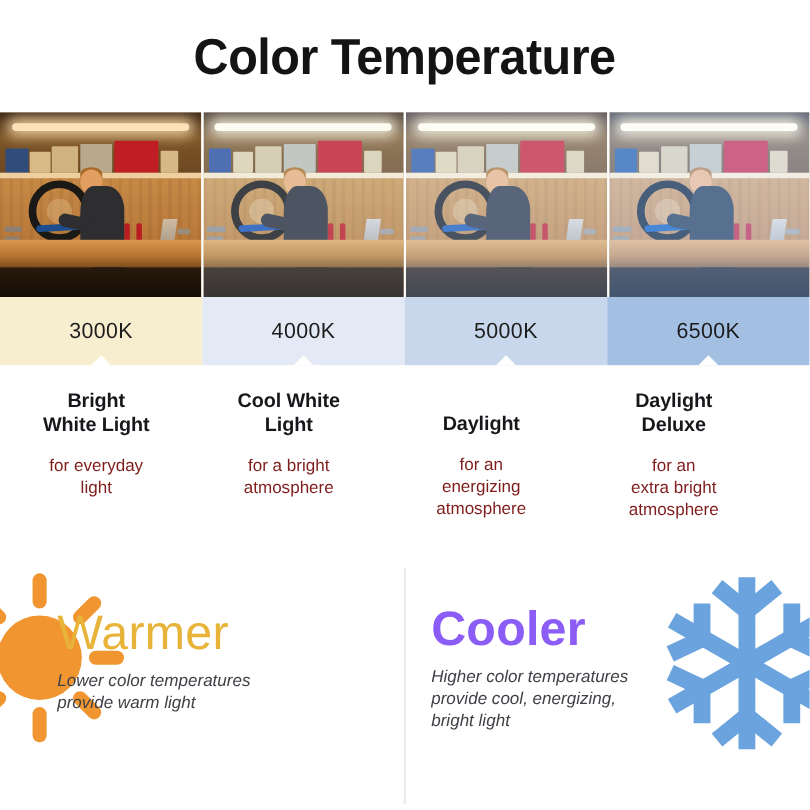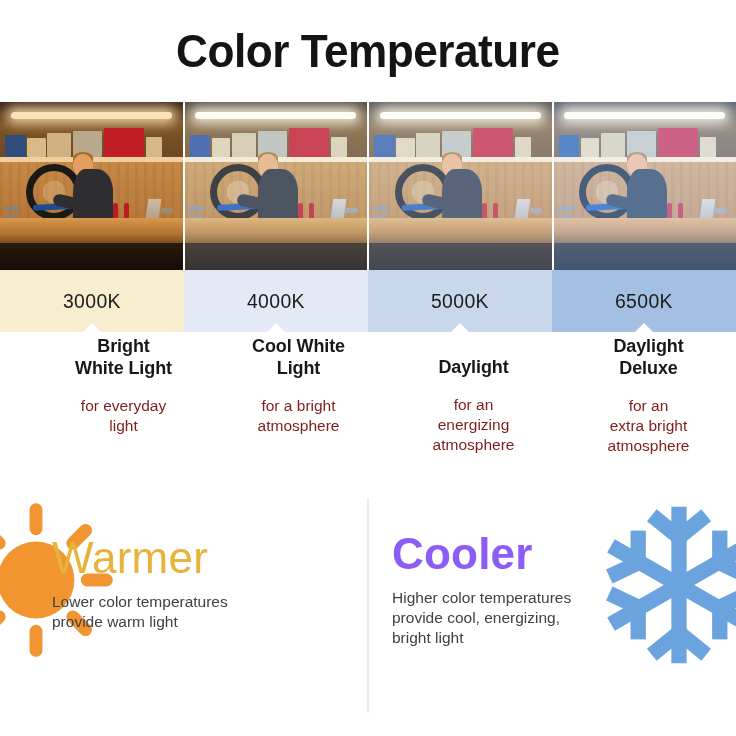--- a/index.html
+++ b/index.html
@@ -221,22 +221,21 @@
     transform: translateX(-50%);
     border-left: 9px solid transparent;
     border-right: 9px solid transparent;
     border-bottom: 9px solid #ffffff;
   }
 
   
   .desc-row {
     display: flex;
     width: 700px;
-    padding-top: 4px;
-    margin-left: 36px;
+    padding-top: 22px;
   }
   .desc-col {
     flex: 1 1 25%;
     text-align: center;
     padding: 0 12px;
     box-sizing: border-box;
   }
   .desc-title {
     font-size: 18px;
     font-weight: bold;
@@ -291,20 +290,21 @@
     line-height: 1;
     letter-spacing: 0.2px;
   }
   .warm-word { color: #e8b339; }
   .cool-word { color: #8b5cf6; font-weight: bold; }
   .small-copy {
     margin-top: 12px;
     font-size: 15.5px;
     color: #3f4146;
     line-height: 1.28;
+    font-style: italic;
   }
 
   
   .sun-icon {
     position: absolute;
     left: -44px;
     top: 8px;
     width: 160px;
     height: 160px;
   }

